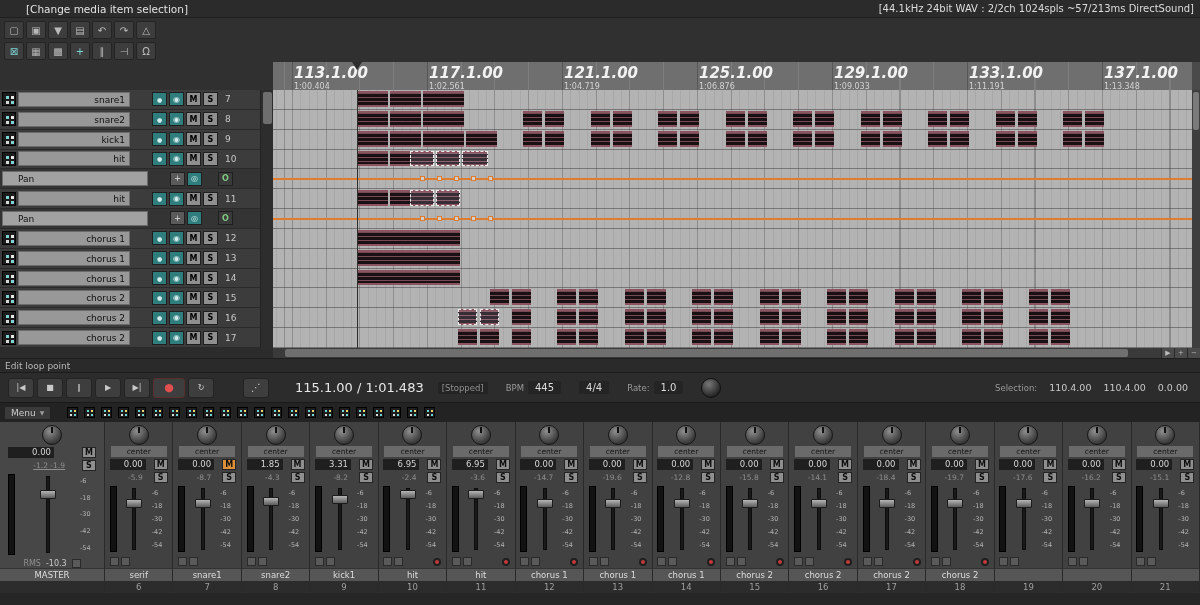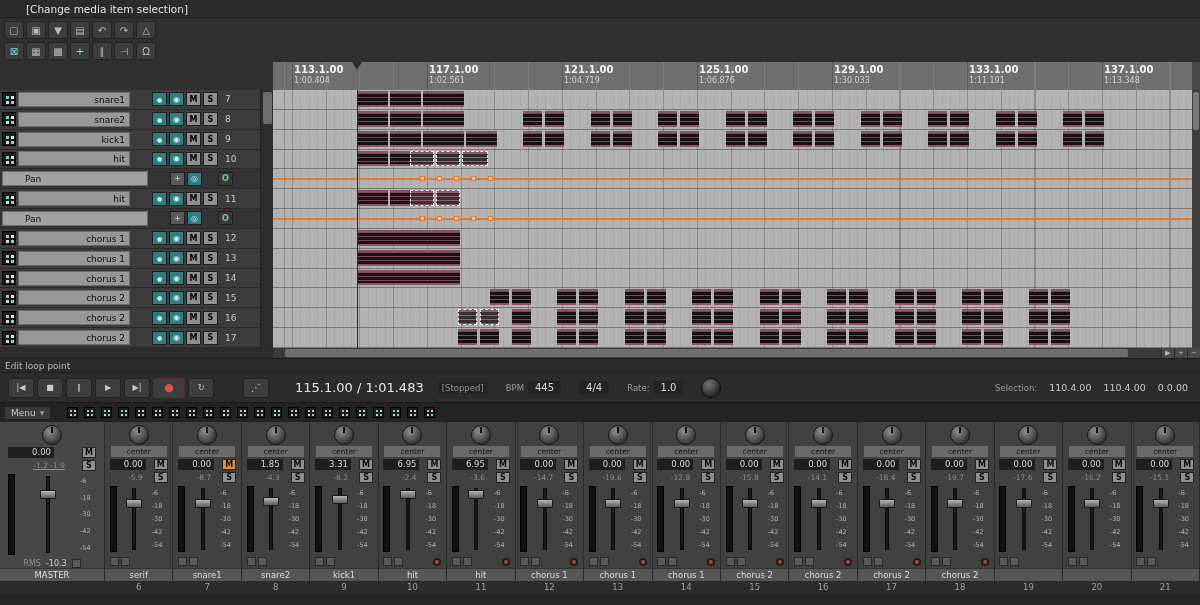--- a/index.html
+++ b/index.html
@@ -24,39 +24,39 @@
   .tbtn.accent{color:#7fd4d4;}
 
   
   .ruler-row{height:28px;display:flex;}
   .ruler-spacer{width:273px;background:#303030;}
   .ruler{flex:1;background:#6f6f6f;position:relative;overflow:hidden;
          background-image:repeating-linear-gradient(90deg, rgba(255,255,255,.10) 0 1px, transparent 1px 33.75px);
          background-position:19px 0;}
   .ruler-corner{width:8px;background:#4a4a4a;}
   .rmark{position:absolute;top:2px;white-space:nowrap;}
-  .rmeasure{font-size:10px;color:#f2f2f2;font-weight:bold;line-height:1.2;}
+  .rmeasure{font-size:15px;color:#f2f2f2;font-weight:bold;line-height:1.2;font-style:italic;}
   .rtime{font-size:8px;color:#d2d2d2;line-height:1.2;}
   .rtick{position:absolute;top:0;bottom:0;width:1px;background:rgba(0,0,0,.30);}
   .rcursor{position:absolute;top:0;width:0;height:0;border-left:5px solid transparent;border-right:5px solid transparent;
            border-top:8px solid #2e2e2e;transform:translateX(-5px);}
 
   
   .main-row{height:258px;display:flex;}
   .tcp{width:273px;background:#333;display:flex;}
   .tcp-rows{flex:1;display:flex;flex-direction:column;}
   .tcp-row{flex:1;display:flex;align-items:center;gap:2px;padding-left:2px;background:#3c3c3c;
            border-bottom:1px solid #2a2a2a;}
   .tcp-row.env{background:#343434;}
   .ticon{width:14px;height:14px;background:#1c1c1c;border:1px solid #000;position:relative;flex:none;}
   .ticon::after{content:"";position:absolute;left:3px;top:3px;width:3px;height:3px;background:#7fd4d4;
                 box-shadow:5px 0 0 #e8e8e8,0 5px 0 #d8d8d8,5px 5px 0 #7fd4d4;}
   .tname{width:112px;height:15px;line-height:14px;background:#989898;border:1px solid #6b6b6b;color:#101010;
          font-size:9px;text-align:right;padding-right:4px;flex:none;}
-  .tname.env{width:146px;text-align:left;padding-left:22px;background:#a2a2a2;}
+  .tname.env{width:146px;text-align:left;padding-left:15px;background:#a2a2a2;}
   .tsp{width:18px;flex:none;}
   .tbn{width:15px;height:14px;flex:none;display:flex;align-items:center;justify-content:center;
        font-size:8px;border:1px solid #1f1f1f;}
   .tbn.rec{background:#2f7d7d;color:#d5ecec;font-size:6px;}
   .tbn.mon{background:#2f7d7d;color:#d5ecec;font-size:8px;}
   .tbn.m,.tbn.s{background:#8f8f8f;color:#000;font-weight:bold;}
   .tbn.cross{background:#5a5a5a;color:#ddd;}
   .tbn.earm{background:#3a3a3a;color:#7ec87e;font-weight:bold;margin-left:14px;}
   .tnum{width:22px;font-size:9px;color:#c8c8c8;padding-left:5px;}
   .tcp-sb{width:13px;background:#2d2d2d;border-left:1px solid #222;}
@@ -153,20 +153,21 @@
   .mixer-footer{height:12px;background:#262626;}
 </style>
 </head>
 <body>
 
 <div id="app">
 
   <div class="menubar">
     <div class="action-hint">[Change media item selection]</div>
     <div class="mb-spacer"></div>
+    <div class="audio-status">[44.1kHz 24bit WAV : 2/2ch 1024spls ~57/213ms DirectSound]</div>
   </div>
 
   <div class="topbar">
     <div class="toolbar">
       <div class="toolbar-row">
           <div class="tbtn">▢</div>
           <div class="tbtn">▣</div>
           <div class="tbtn">▼</div>
           <div class="tbtn">▤</div>
           <div class="tbtn">↶</div>
@@ -204,21 +205,21 @@
           <div class="rtime">1:04.719</div>
         </div>
         <div class="rtick" style="left: 424px;"></div>
         <div class="rmark" style="left: 426px;">
           <div class="rmeasure">125.1.00</div>
           <div class="rtime">1:06.876</div>
         </div>
         <div class="rtick" style="left: 559px;"></div>
         <div class="rmark" style="left: 561px;">
           <div class="rmeasure">129.1.00</div>
-          <div class="rtime">1:30.033</div>
+          <div class="rtime">1:09.033</div>
         </div>
         <div class="rtick" style="left: 694px;"></div>
         <div class="rmark" style="left: 696px;">
           <div class="rmeasure">133.1.00</div>
           <div class="rtime">1:11.191</div>
         </div>
         <div class="rtick" style="left: 829px;"></div>
         <div class="rmark" style="left: 831px;">
           <div class="rmeasure">137.1.00</div>
           <div class="rtime">1:13.348</div>

